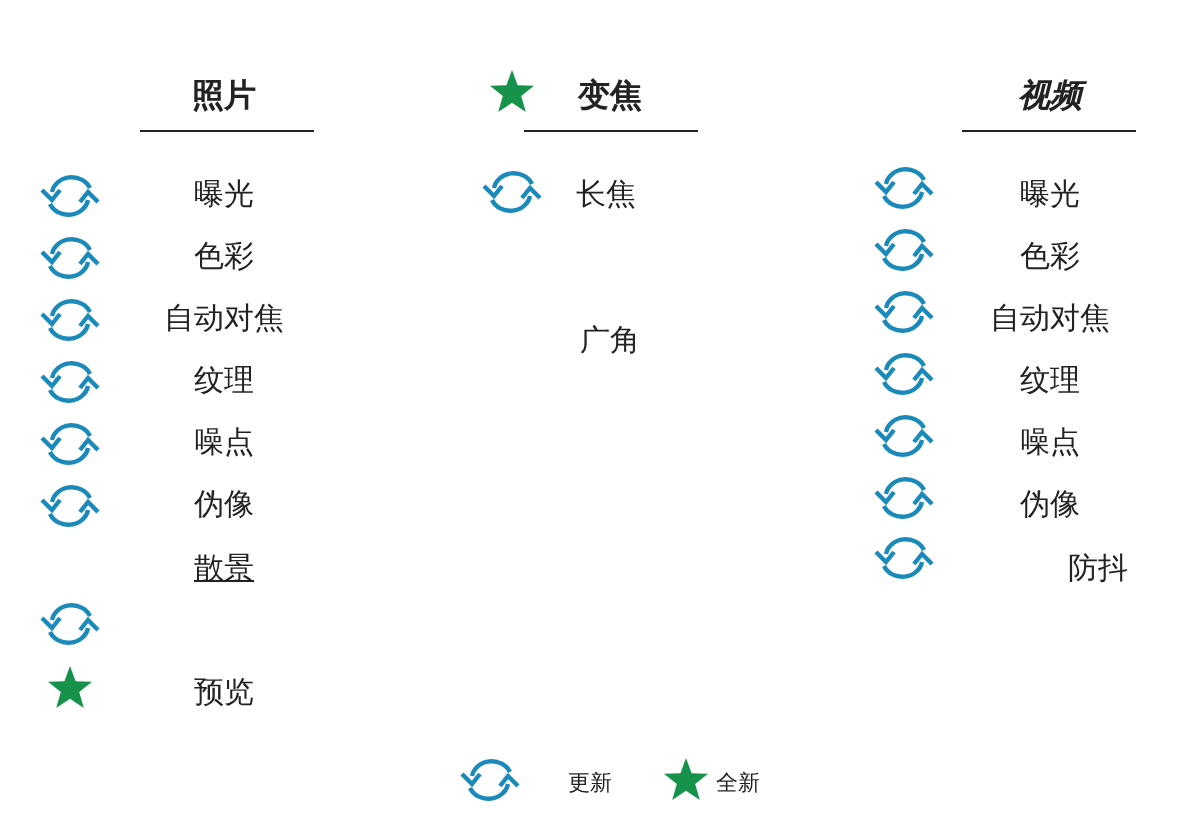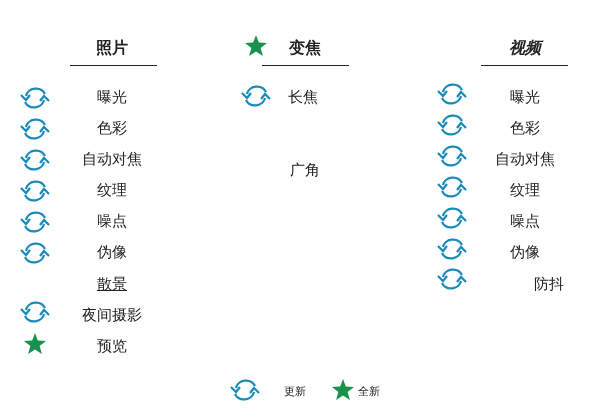--- a/index.html
+++ b/index.html
@@ -68,21 +68,20 @@
       </svg>
     <span class="lbl" style="left:112px;">伪像</span>
   </div>
   <div class="row" style="top:272px;left:0;width:200px;">
     <span class="lbl" style="left:112px;text-decoration:underline;">散景</span>
   </div>
   <div class="row" style="top:303px;left:0;width:200px;">
     <svg class="ic" style="left:18px;top:-4px;">
         <use href="#sym-refresh"></use>
       </svg>
-    <span class="lbl" style="left:112px;">夜间摄影</span>
   </div>
   <div class="row" style="top:334px;left:0;width:200px;">
     <svg style="position:absolute;left:23px;top:-2px;width:24px;height:24px;">
         <use href="#sym-star"></use>
       </svg>
     <span class="lbl" style="left:112px;">预览</span>
   </div>
 </div>
 
 <div>

